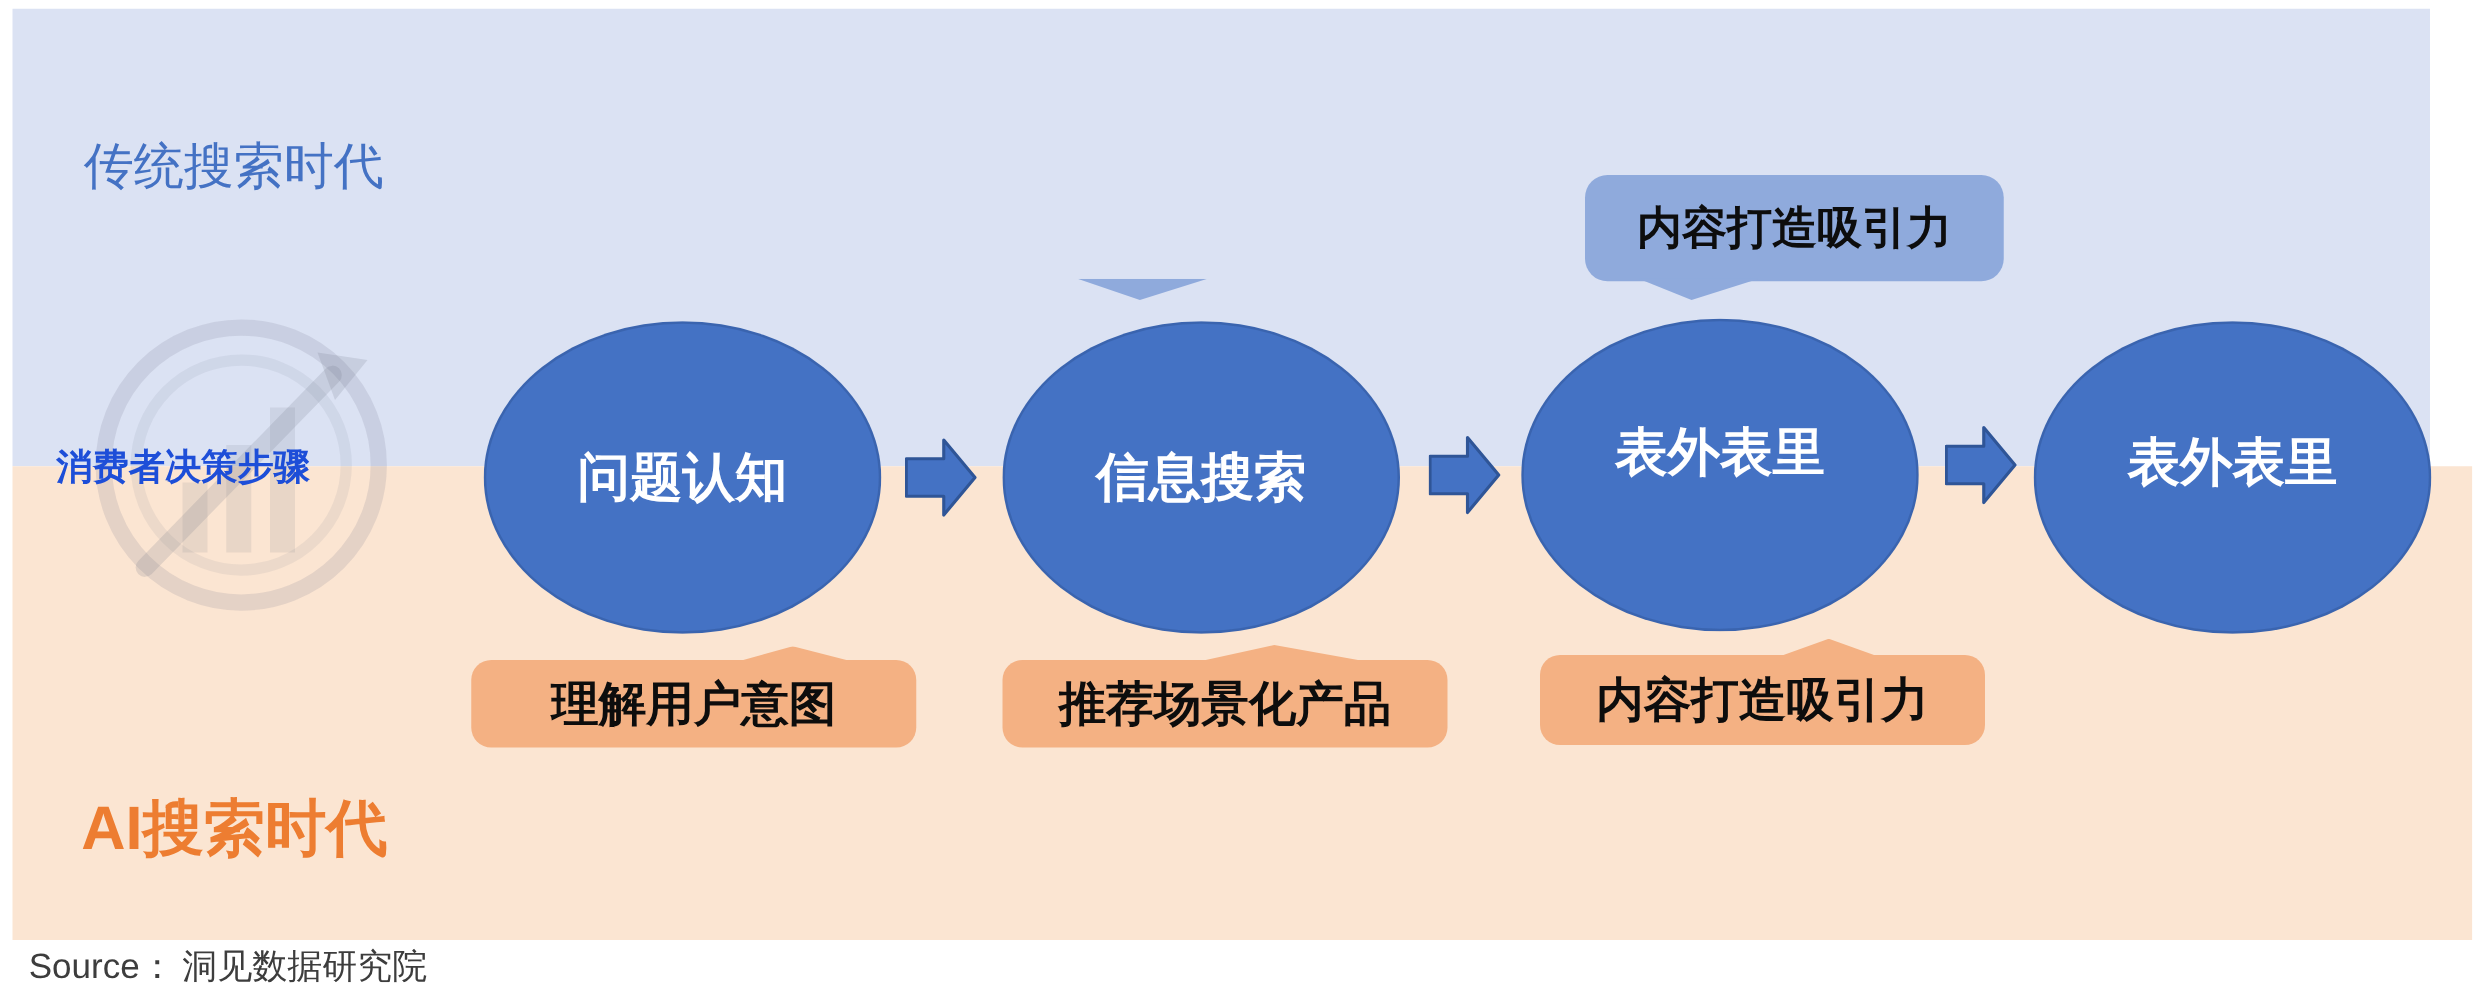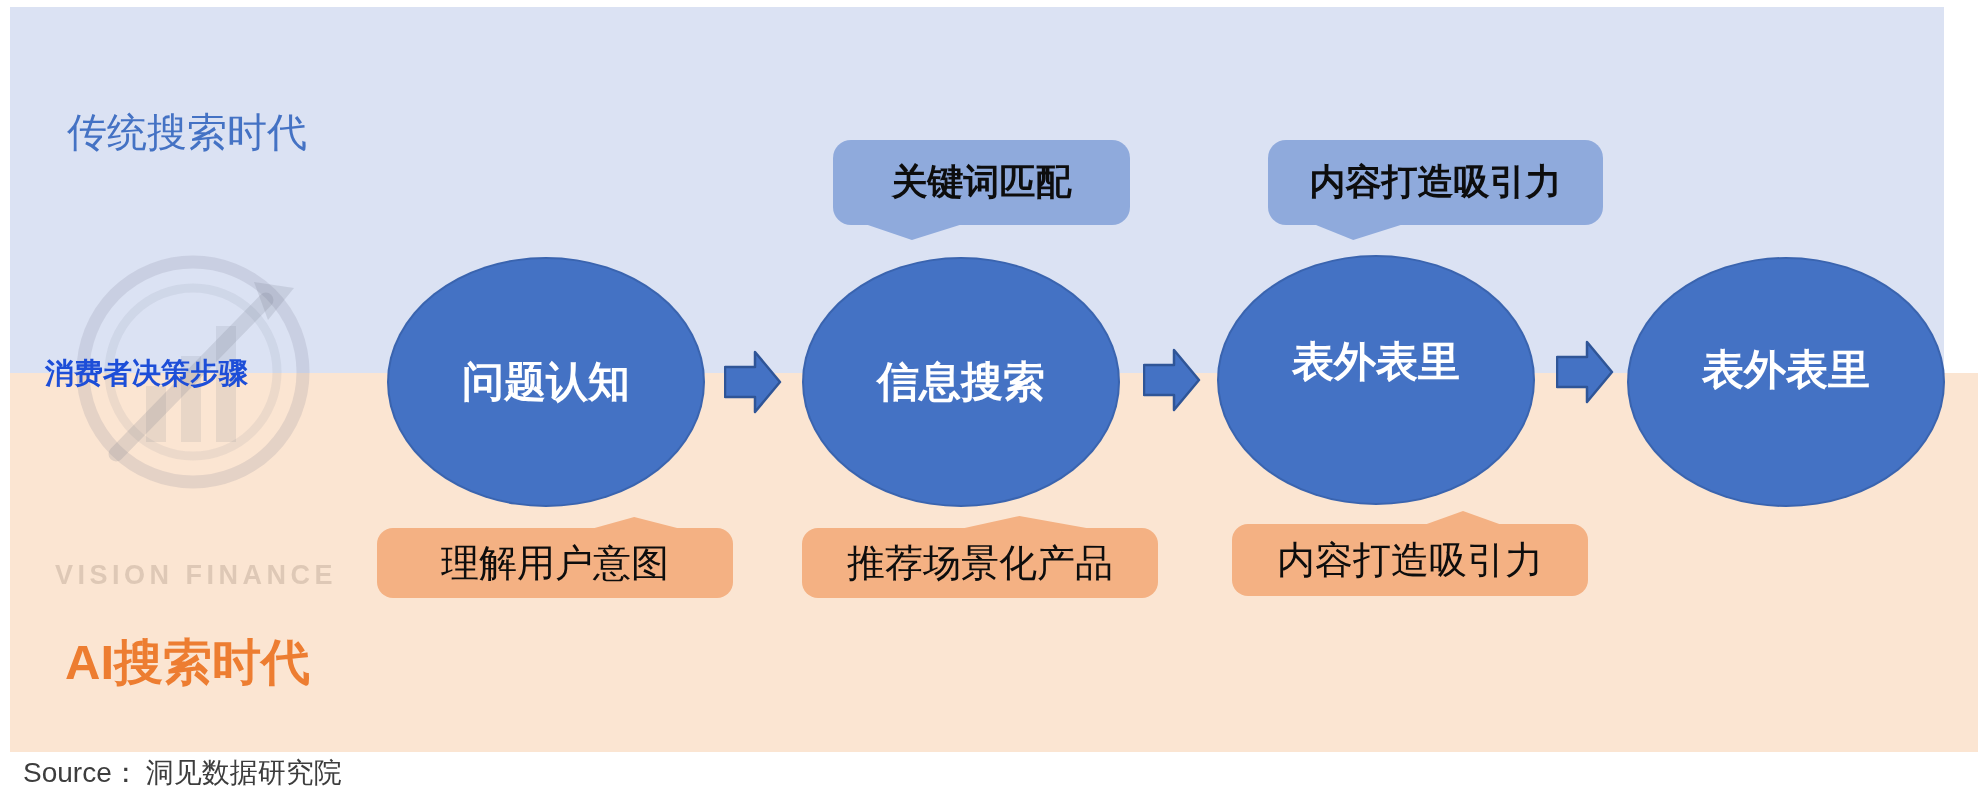--- a/index.html
+++ b/index.html
@@ -71,21 +71,21 @@
   .ct-1{left:833px;top:140px;width:297px;}
   .ct-2{left:1268px;top:140px;width:335px;}
   .ct-tail{position:absolute;background:#8faadc;z-index:2;}
   .ct-tail-1{left:862px;top:223px;width:104px;height:17px;clip-path:polygon(0 0,100% 0,48% 100%);}
   .ct-tail-2{left:1311px;top:223px;width:96px;height:17px;clip-path:polygon(0 0,100% 0,44% 100%);}
   
   .callout-bottom{
     position:absolute;height:70px;background:#f4b183;border-radius:16px;
     display:flex;align-items:center;justify-content:center;z-index:2;
   }
-  .callout-bottom span{color:#0d0d0d;font-size:38px;font-weight:normal;white-space:nowrap;}
+  .callout-bottom span{color:#0d0d0d;font-size:38px;font-weight:bold;white-space:nowrap;}
   .cb-1{left:377px;top:528px;width:356px;}
   .cb-2{left:802px;top:528px;width:356px;}
   .cb-3{left:1232px;top:524px;width:356px;height:72px;}
   .cb-tail{position:absolute;background:#f4b183;z-index:2;}
   .cb-tail-1{left:591px;top:517px;width:90px;height:12px;clip-path:polygon(0 100%,48% 0,100% 100%);}
   .cb-tail-2{left:960px;top:516px;width:132px;height:13px;clip-path:polygon(0 100%,45% 0,100% 100%);}
   .cb-tail-3{left:1424px;top:511px;width:78px;height:14px;clip-path:polygon(0 100%,50% 0,100% 100%);}
   
   .source-line{
     position:absolute;left:23px;top:754px;font-size:28px;color:#3d3d3d;z-index:2;
@@ -103,29 +103,25 @@
 
   <svg class="wm wm-logo" width="280" height="250" viewBox="0 0 280 250">
     <circle cx="135" cy="124" r="110" fill="none" stroke="rgba(110,115,135,0.16)" stroke-width="13"></circle>
     <circle cx="135" cy="124" r="84" fill="none" stroke="rgba(110,115,135,0.10)" stroke-width="9"></circle>
     <rect x="88" y="138" width="20" height="56" fill="rgba(110,115,135,0.13)"></rect>
     <rect x="123" y="108" width="20" height="86" fill="rgba(110,115,135,0.13)"></rect>
     <rect x="158" y="78" width="20" height="116" fill="rgba(110,115,135,0.13)"></rect>
     <path d="M 58 206 L 208 52" stroke="rgba(110,115,135,0.18)" stroke-width="15" fill="none" stroke-linecap="round"></path>
     <polygon points="196,34 236,40 210,72" fill="rgba(110,115,135,0.18)"></polygon>
   </svg>
-  <div class="wm wm-latin">VISION FINANCE</div>
 
   <div class="era-top">传统搜索时代</div>
   <div class="era-bottom">AI搜索时代</div>
   <div class="axis-label">消费者决策步骤</div>
 
-  <div class="callout-top ct-1">
-    <span>关键词匹配</span>
-  </div>
   <div class="ct-tail ct-tail-1"></div>
   <div class="callout-top ct-2">
     <span>内容打造吸引力</span>
   </div>
   <div class="ct-tail ct-tail-2"></div>
 
   <div class="step step-1">
     <span>问题认知</span>
   </div>
   <div class="step step-2">

